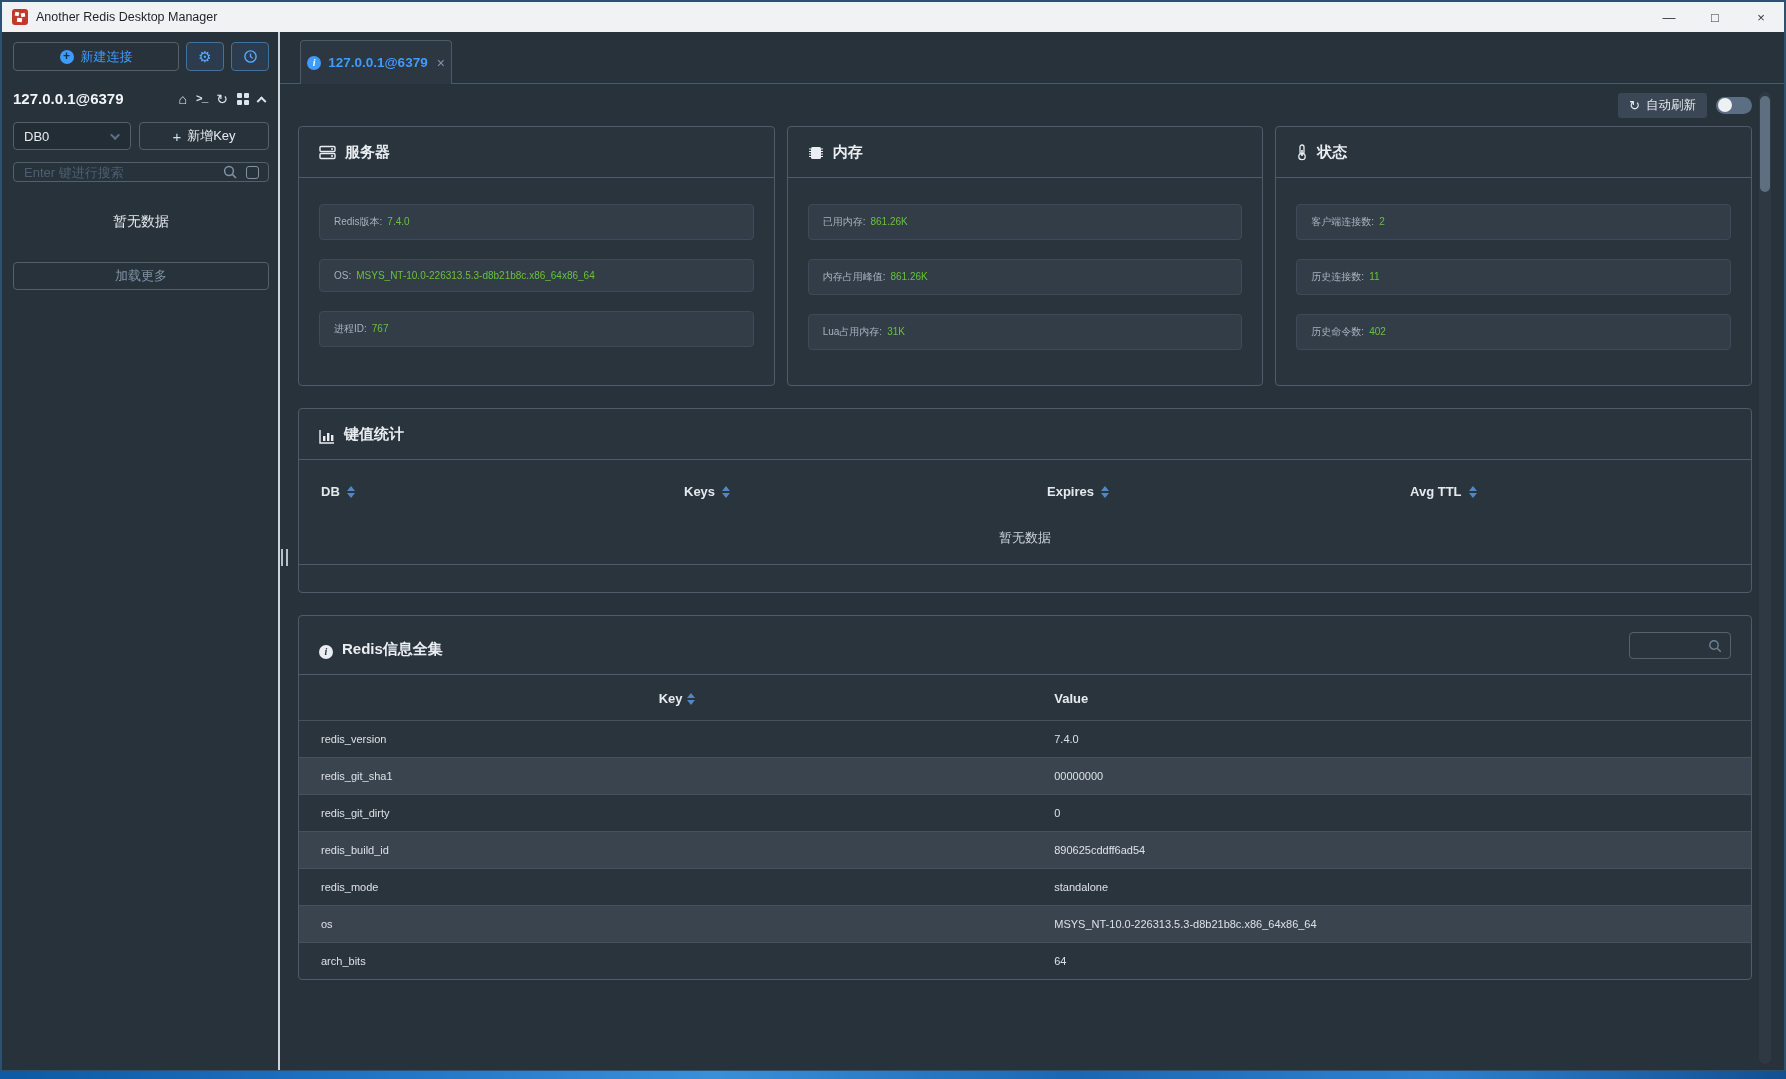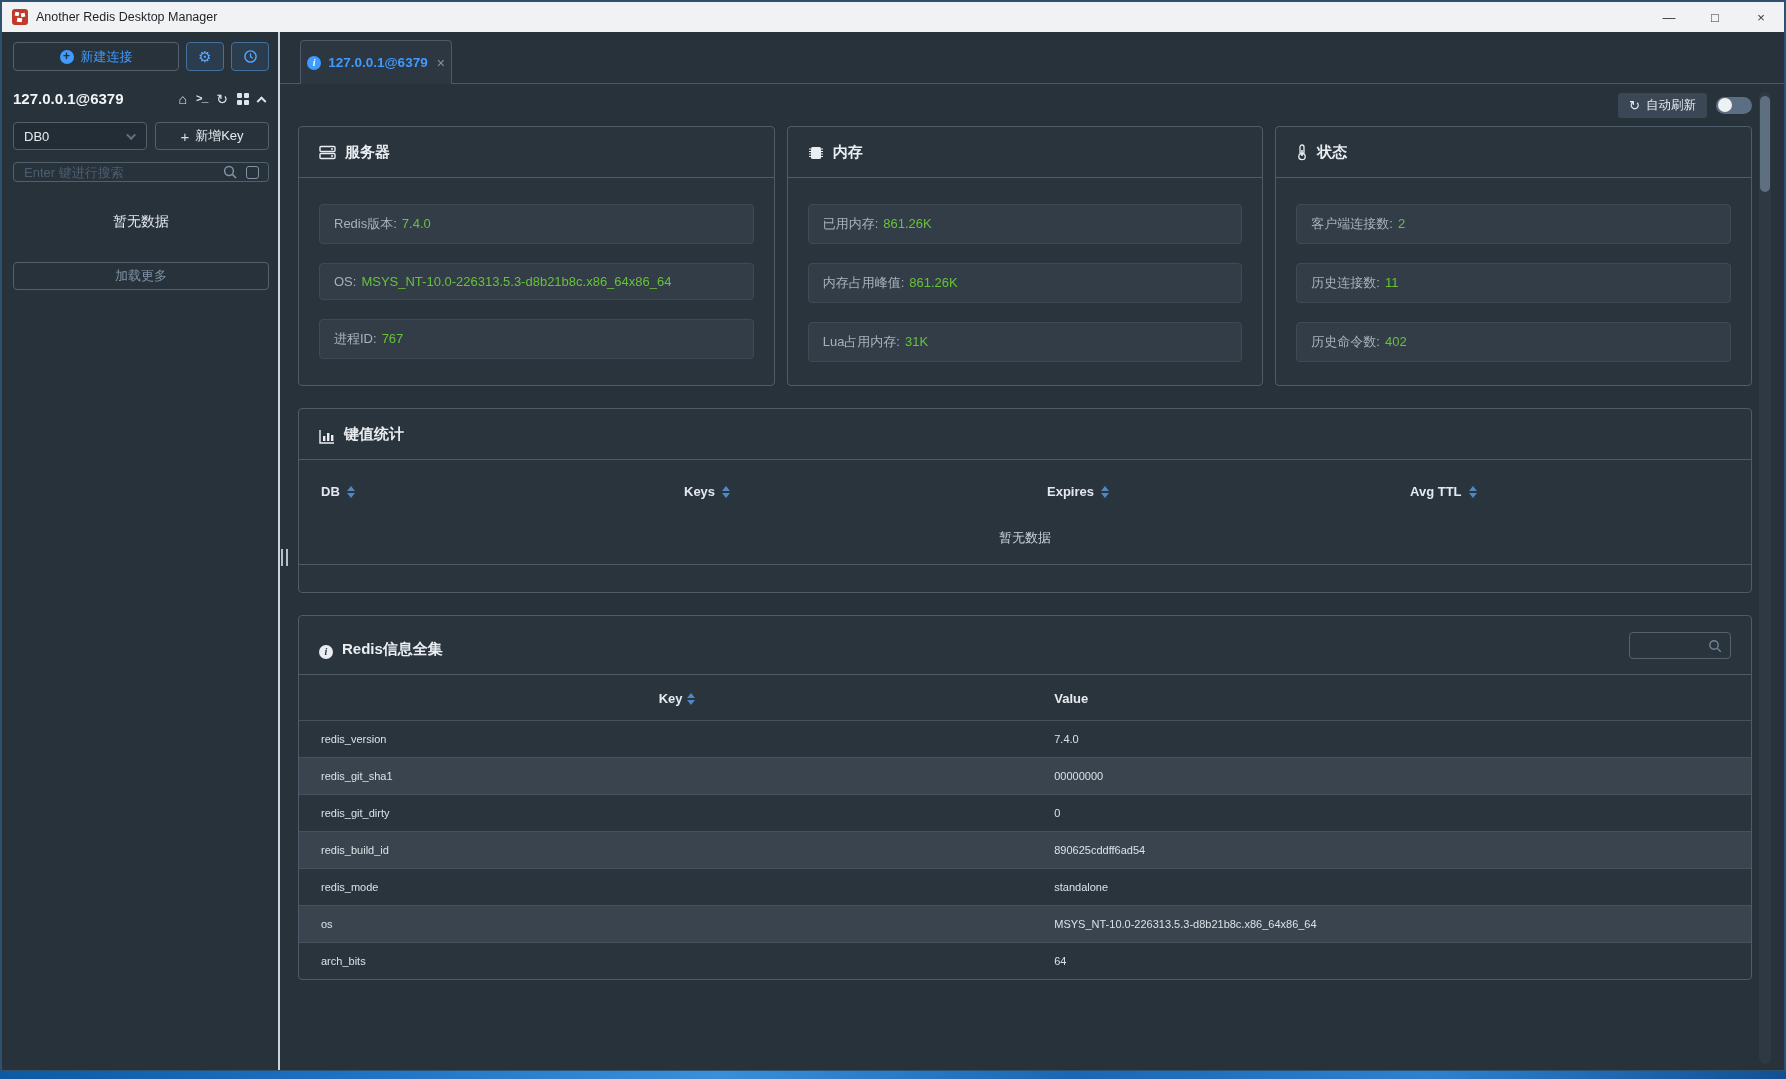--- a/index.html
+++ b/index.html
@@ -44,21 +44,21 @@
   .conn-name { font-size:15px; font-weight:bold; color:#f2f5f8; flex:1; cursor:pointer; }
   .conn-icons { display:flex; align-items:center; gap:9px; margin-right:4px; }
   .ci { color:#dde4ea; font-size:14px; line-height:14px; cursor:pointer; }
   .ci.term { font-family:"Liberation Mono","DejaVu Sans Mono",monospace; font-size:11px; font-weight:bold; letter-spacing:-1px; }
   .grid-ic { width:12px; height:12px; display:grid; grid-template-columns:5px 5px; grid-template-rows:5px 5px; gap:2px; cursor:pointer; }
   .grid-ic i { background:#dde4ea; border-radius:1px; }
   .chev-up { width:7px; height:7px; border-left:2px solid #dde4ea; border-top:2px solid #dde4ea;
     transform:rotate(45deg) translate(2px,2px); cursor:pointer; }
 
   .db-row { margin-top:15px; display:flex; gap:8px; }
-  .db-select { width:134px; height:28px; border:1px solid #535f6b; border-radius:4px; background:#232d36;
+  .db-select { width:118px; height:28px; border:1px solid #535f6b; border-radius:4px; background:#232d36;
     display:flex; align-items:center; padding:0 10px; color:#e6ebf0; font-size:13px; cursor:pointer; }
   .chev-down { width:7px; height:7px; border-left:2px solid #5f7384; border-bottom:2px solid #5f7384;
     transform:rotate(-45deg) translateY(-2px); margin-left:auto; }
   .add-key { flex:1; height:28px; gap:6px; }
   .plus-plain { font-size:15px; color:#d6dde3; }
 
   .search-row { margin-top:12px; height:20px; border:1px solid #535f6b; border-radius:4px;
     display:flex; align-items:center; padding:0 9px 0 10px; }
   .search-row input { flex:1; background:transparent; border:none; outline:none; color:#cdd6de;
     font-size:13px; font-family:inherit; }
@@ -89,21 +89,21 @@
   .r-ic { font-size:13px; color:#e3e9ef; }
   .toggle { width:36px; height:17px; border-radius:9px; background:#5c6e83; position:relative; display:inline-block; cursor:pointer; }
   .toggle .knob { position:absolute; left:2px; top:1.5px; width:14px; height:14px; border-radius:50%; background:#eef1f4; }
 
   .cards-row { display:flex; gap:12px; }
   .card { flex:1; border:1px solid #4d5c68; border-radius:4px; background:#2a343d; height:260px; }
   .card-head { padding:16px 20px 15px; border-bottom:1px solid #4d5c68; display:flex; align-items:center; gap:9px; }
   .card-title { color:#eaeef2; font-size:15px; font-weight:bold; }
   .card-body { padding:26px 20px 0; }
   .stat-pill { background:#323d48; border:1px solid #3e4a56; border-radius:4px; padding:10px 14px;
-    margin-bottom:19px; font-size:13px; white-space:nowrap; overflow:hidden; }
+    margin-bottom:19px; font-size:10px; white-space:nowrap; overflow:hidden; }
   .stat-label { color:#a7b1bc; }
   .stat-value { color:#67c23a; margin-left:5px; }
 
   .panel { border:1px solid #4d5c68; border-radius:4px; background:#2a343d; margin-top:22px; }
   .panel-head { padding:16px 20px 15px; border-bottom:1px solid #4d5c68; display:flex; align-items:flex-end; gap:9px; }
   .panel-title { color:#eaeef2; font-size:15px; font-weight:bold; }
   .mini-search { margin-left:auto; width:102px; height:27px; border:1px solid #55626e; border-radius:4px;
     display:flex; align-items:center; padding:0 8px; }
   .mini-search input { width:70px; flex:1; background:transparent; border:none; outline:none; color:#cdd6de; font-size:12px; font-family:inherit; }
 

